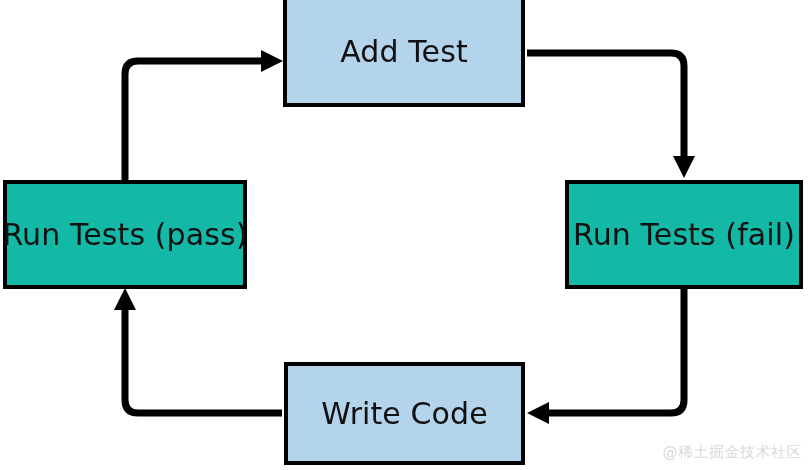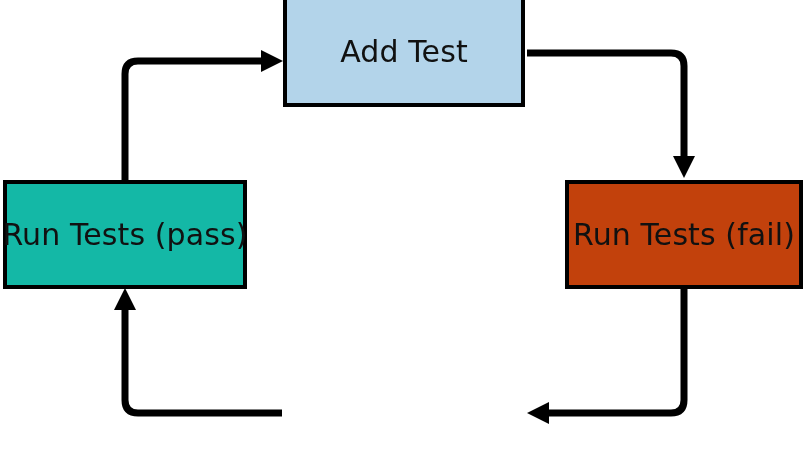--- a/index.html
+++ b/index.html
@@ -100,23 +100,27 @@
     <g>
       <path d="M 282 413 L 138 413 Q 125 413 125 400 L 125 305" fill="none" stroke="#000000" stroke-width="7" stroke-linecap="butt"></path>
       <polygon points="125,288 114,310 136,310" fill="#000000"></polygon>
     </g>
   </svg>
 
   <div class="node-box" id="node-add-test" style="background:#b3d4ea;">
     <span class="node-label">Add Test</span>
   </div>
 
-  <div class="node-box" id="node-run-fail" style="background:#c2410c;">
+  <div class="node-box" id="node-run-fail" style="background:#14b8a6;">
     <span class="node-label">Run Tests (fail)</span>
   </div>
 
+  <div class="node-box" id="node-write-code" style="background:#b3d4ea;">
+    <span class="node-label">Write Code</span>
+  </div>
 
   <div class="node-box" id="node-run-pass" style="background:#14b8a6;">
     <span class="node-label">Run Tests (pass)</span>
   </div>
 
+  <div class="watermark" style="color: rgb(216, 216, 216);">@稀土掘金技术社区</div>
 
 </div>
 
 </body></html>

